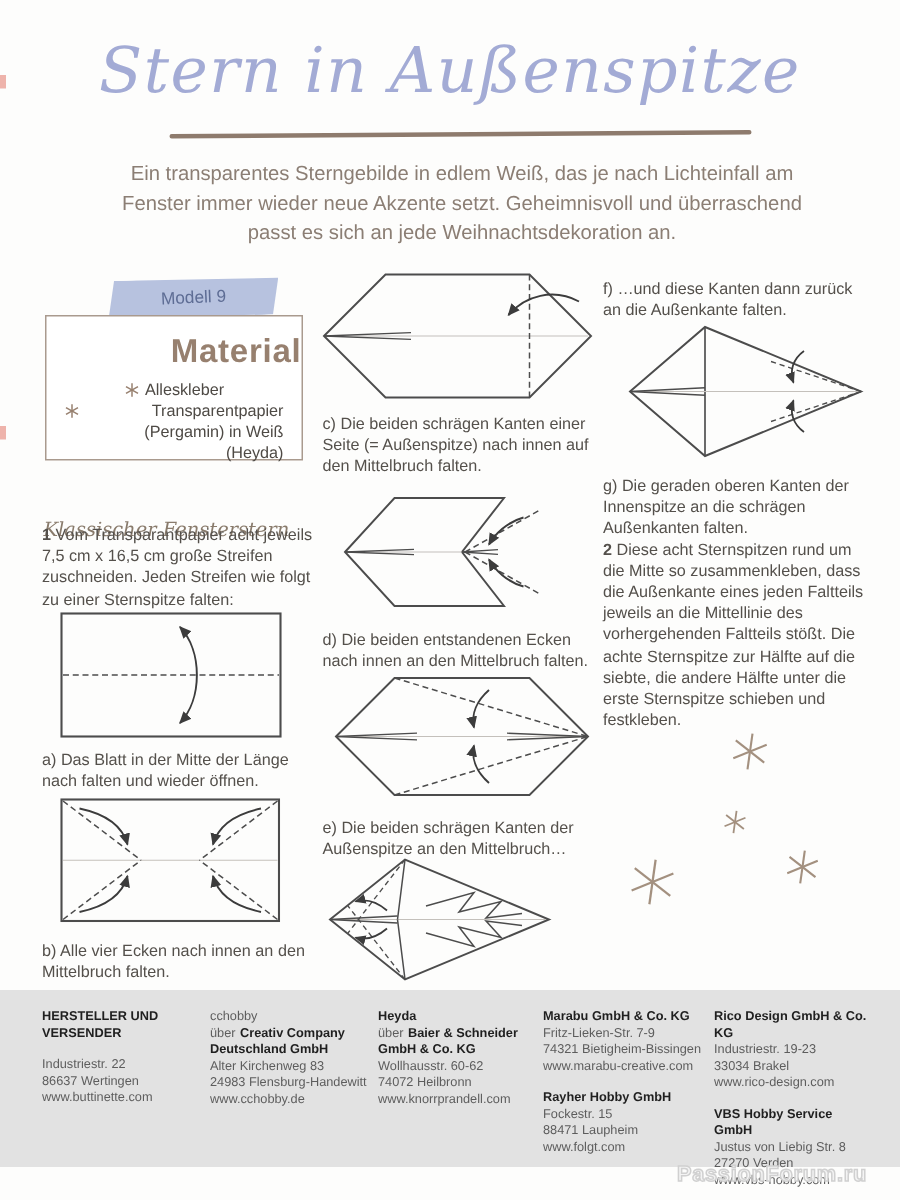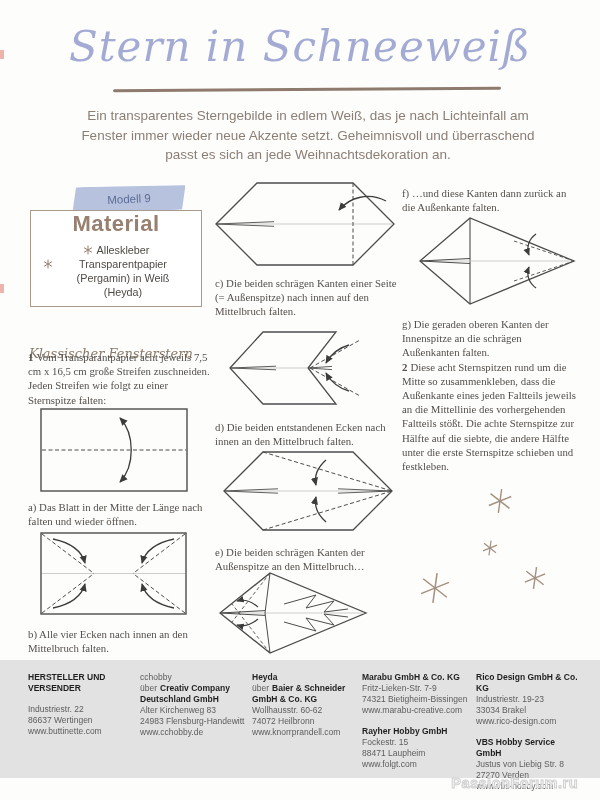--- a/index.html
+++ b/index.html
@@ -12,28 +12,28 @@
   .title-underline{position:absolute;top:88px;left:113px;width:388px;height:2.5px;
          background:#8e7b6d;transform:rotate(-0.4deg);border-radius:2px;}
   .intro{position:absolute;top:106px;left:76px;width:464px;text-align:center;
          font-size:13.5px;line-height:19.5px;color:#8b7e74;}
   
   .tape{position:absolute;left:72px;top:185px;width:114px;height:27px;background:#b7c2df;
         transform:rotate(-2.5deg);display:flex;align-items:center;justify-content:center;
         clip-path:polygon(4% 0,100% 10%,96% 100%,0 90%);}
   .tape span{font-size:11.5px;color:#5e6d95;}
   .material-box{position:absolute;left:30px;top:210px;width:172px;height:97px;
-        border:1.5px solid #a99a8e;background:#fff;text-align:center;box-sizing:border-box;}
+        border:1.5px solid #a99a8e;background:#fff;text-align:right;padding-top:10px;box-sizing:border-box;}
   .material-title{font-size:22px;font-weight:bold;color:#97806f;letter-spacing:.5px;margin-bottom:6px;}
   .mat-item{display:flex;justify-content:center;align-items:flex-start;gap:4px;
         font-size:10.8px;color:#4e4a45;line-height:14px;padding:0 8px;}
   .mat-item svg{margin-top:2px;flex:none;}
   
   .section-heading{position:absolute;left:29px;top:318px;font-size:13px;color:#897b6c;margin-top:28px;}
-  .para{position:absolute;font-size:10.8px;line-height:14.2px;color:#54504b;font-family:Liberation Serif, serif;}
+  .para{position:absolute;font-size:10.8px;line-height:14.2px;color:#54504b;}
   .stepnum{font-weight:bold;margin-right:3px;}
   .fig{position:absolute;}
   
   .star{position:absolute;}
   
   .footer{position:absolute;left:0;top:660px;width:600px;height:118px;background:#e2e2e2;}
   .f-col{position:absolute;top:12px;font-size:8.5px;line-height:11px;color:#5d5d5d;}
   .f-bold{font-weight:bold;color:#1f1f1f;}
   .f-gap{height:10px;}
   .prefix{margin-right:3px;}
@@ -50,21 +50,21 @@
     <defs>
       <marker id="arr" viewBox="0 0 10 10" refX="8" refY="5" markerWidth="7" markerHeight="7" orient="auto-start-reverse">
         <path d="M0,1 L9,5 L0,9 z" fill="#3c3c3c"></path>
       </marker>
     </defs>
   </svg>
 
   <div class="edge-mark" style="top:50px"></div>
   <div class="edge-mark" style="top:284px"></div>
 
-  <div class="title script">Stern in Schneeweiß</div>
+  <div class="title script">Stern in Außenspitze</div>
   <div class="title-underline"></div>
   <div class="intro">Ein transparentes Sterngebilde in edlem Weiß, das je nach Lichteinfall am Fenster immer wieder neue Akzente setzt. Geheimnisvoll und überraschend passt es sich an jede Weihnachtsdekoration an.</div>
 
   <div class="tape">
     <span>Modell 9</span>
   </div>
   <div class="material-box">
     <div class="material-title">Material</div>
     <div class="mat-item">
       <svg width="10" height="10" viewBox="0 0 10 10">

